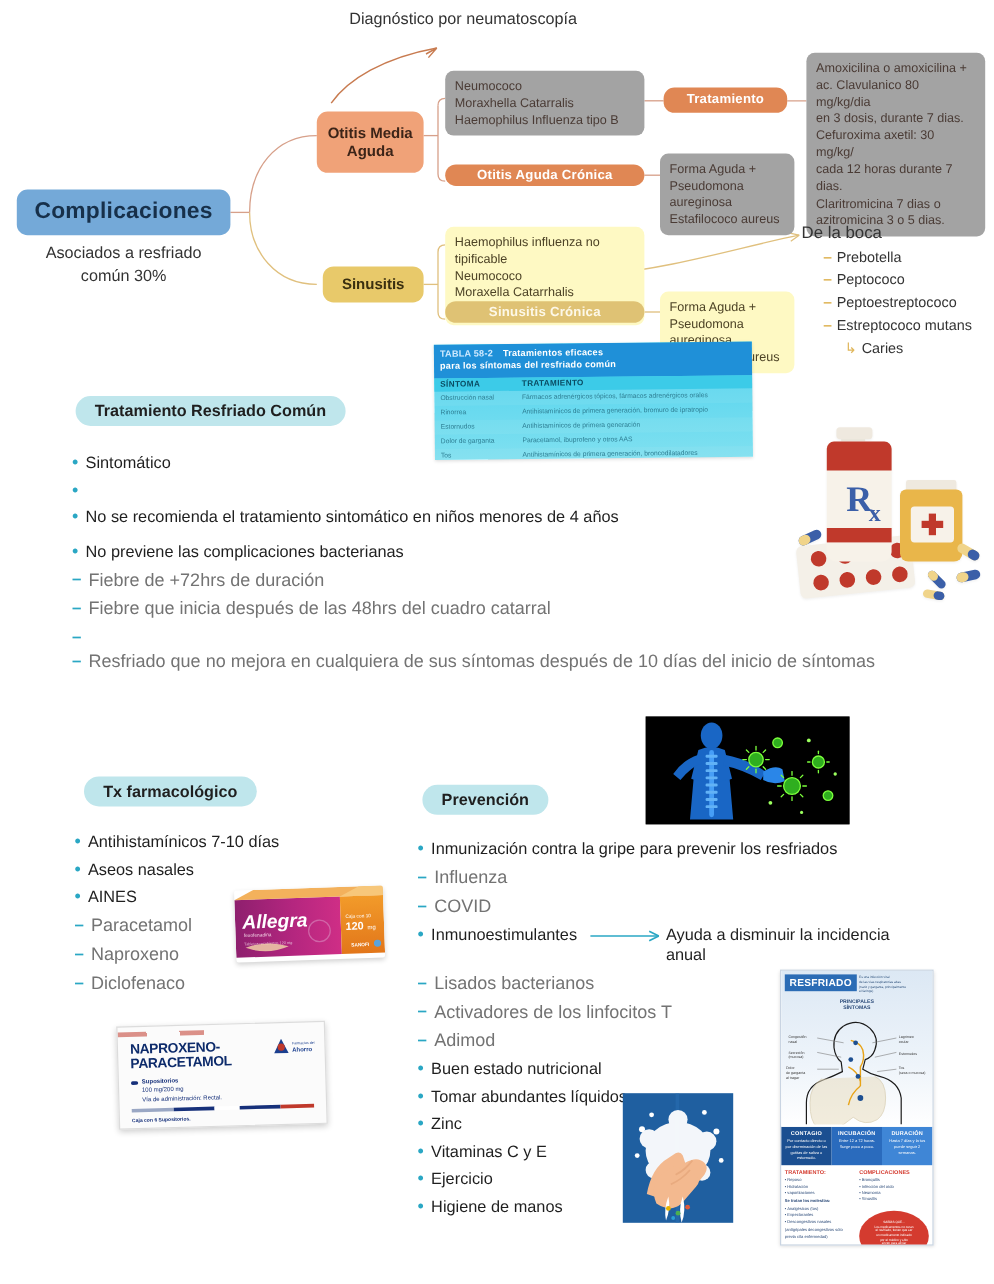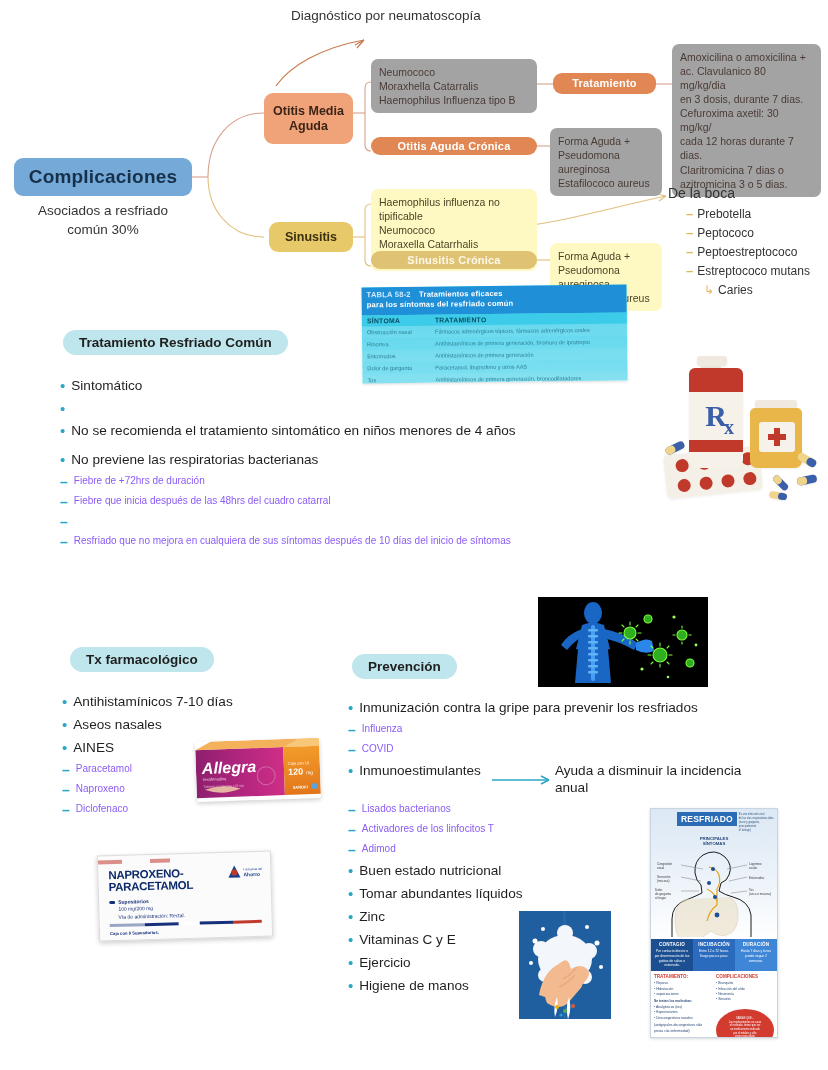--- a/index.html
+++ b/index.html
@@ -64,21 +64,21 @@
   }
 
   
   ul.b{list-style:none;margin:0;padding:0;}
   ul.b li{display:flex;align-items:flex-start;gap:6px;margin-bottom:6px;}
   .dot{color:#2aa7c4;font-size:15px;line-height:1.05;}
   .txt1{font-size:13.6px;line-height:1.25;color:#1f1f1f;}
   .sub{margin-left:26px;}
   .sub li{display:flex;align-items:flex-start;gap:6px;margin-bottom:6px;}
   .dash{color:#2aa7c4;font-weight:bold;font-size:14px;line-height:1;}
-  .txt2{font-size:10px;line-height:1.2;color:#8b5cf6;}
+  .txt2{font-size:15px;line-height:1.2;color:#737373;}
 
   
   .tbl{
     background:linear-gradient(180deg,#2fc2e8 0%,#55d4ee 18%,#7fe0f0 100%);
     box-sizing:border-box;
     overflow:hidden;
     transform:rotate(-0.6deg);
     box-shadow:0 1px 3px rgba(0,0,0,.14);
   }
   .tbl-title{
@@ -283,21 +283,21 @@
         <span class="dot">•</span>
       </li>
       <li>
         <span class="dot">•</span>
         <span class="txt1">No se recomienda el tratamiento sintomático en niños menores de 4 años</span>
       </li>
     </ul>
     <ul class="b" style="margin-top:12px;">
       <li>
         <span class="dot">•</span>
-        <span class="txt1">No previene las respiratorias bacterianas</span>
+        <span class="txt1">No previene las complicaciones bacterianas</span>
       </li>
     </ul>
     <ul class="b sub" style="margin-top:6px;">
       <li>
         <span class="dash">–</span>
         <span class="txt2">Fiebre de +72hrs de duración</span>
       </li>
       <li>
         <span class="dash">–</span>
         <span class="txt2">Fiebre que inicia después de las 48hrs del cuadro catarral</span>
@@ -642,21 +642,21 @@
         <circle cx="40" cy="100" r="2" fill="#e6b300"></circle>
         <circle cx="48" cy="104" r="2" fill="#4caf50"></circle>
         <circle cx="56" cy="99" r="2" fill="#e05a3a"></circle>
         <circle cx="44" cy="108" r="1.6" fill="#2a9fd6"></circle>
       </g>
     </svg>
   </div>
 
   <div class="abs poster" style="left:650px;top:808px;width:126px;height:228px;">
     <div class="poster-top" style="height:130px;position:relative;">
-      <div style="display:flex;align-items:flex-start;gap:2px;padding:3px 3px 0 3px;margin-left:23px;">
+      <div style="display:flex;align-items:flex-start;gap:2px;padding:3px 3px 0 3px;">
         <span class="poster-brand">RESFRIADO</span>
         <span style="font-size:2.7px;color:#32557f;line-height:1.45;white-space:pre-line;padding-top:1px;">Es una infección viral
 de las vías respiratorias altas
 (nariz y garganta, principalmente
 el faringe)</span>
       </div>
       <div style="text-align:center;font-size:4.3px;font-weight:bold;color:#2b4a78;margin-top:3px;white-space:pre-line;line-height:1.35;">PRINCIPALES
 SÍNTOMAS</div>
 
       <svg viewBox="0 0 126 92" width="126" height="92" style="position:absolute;left:0;top:36px;">

